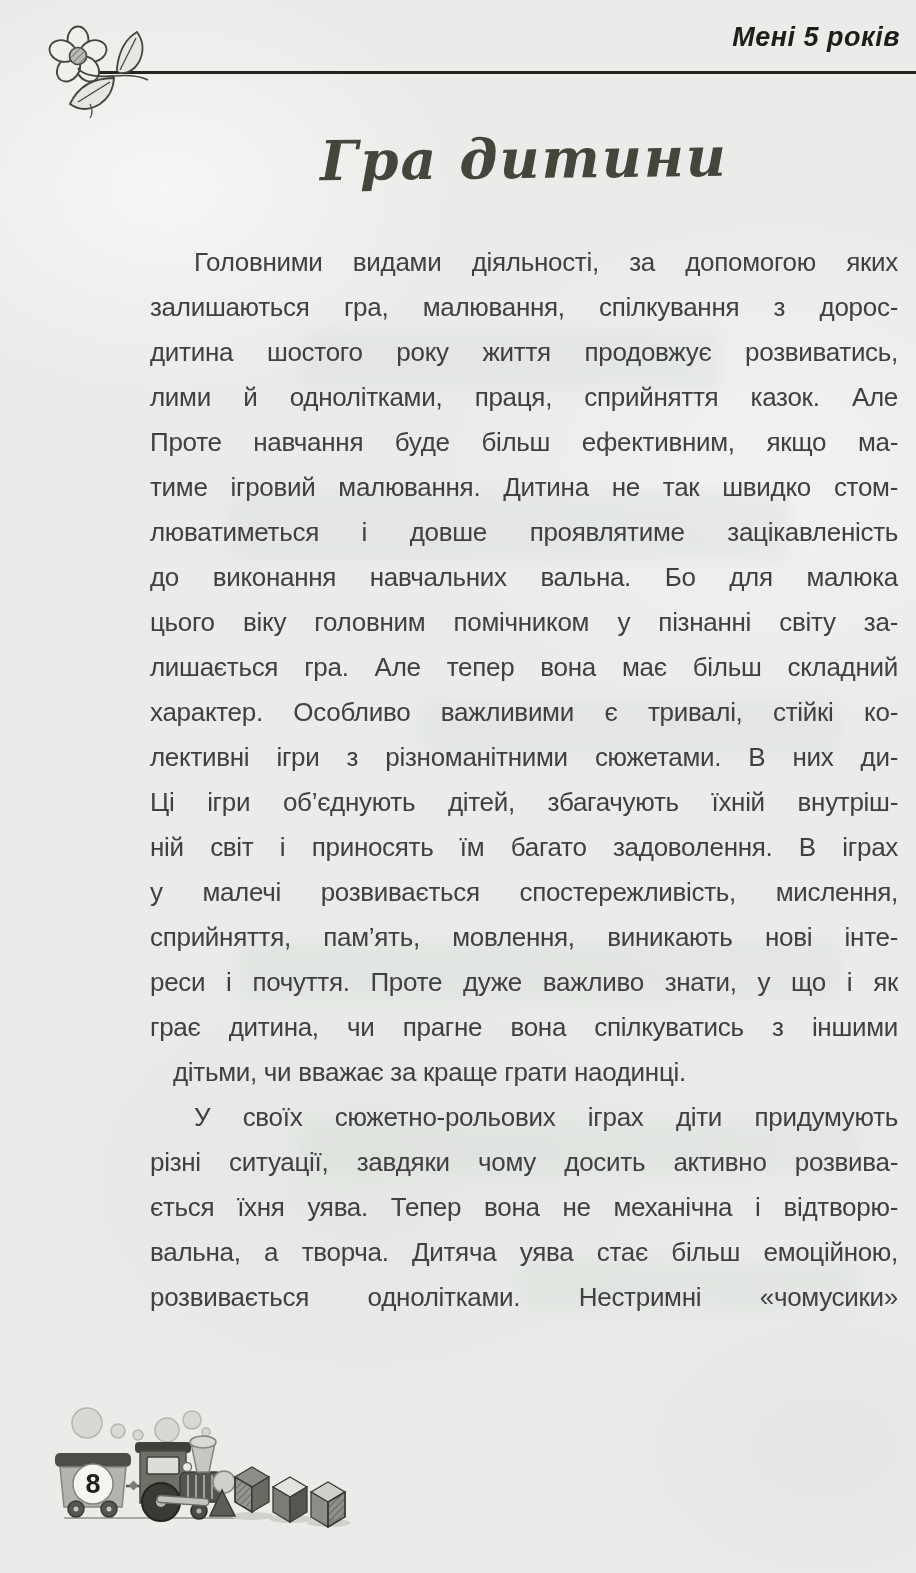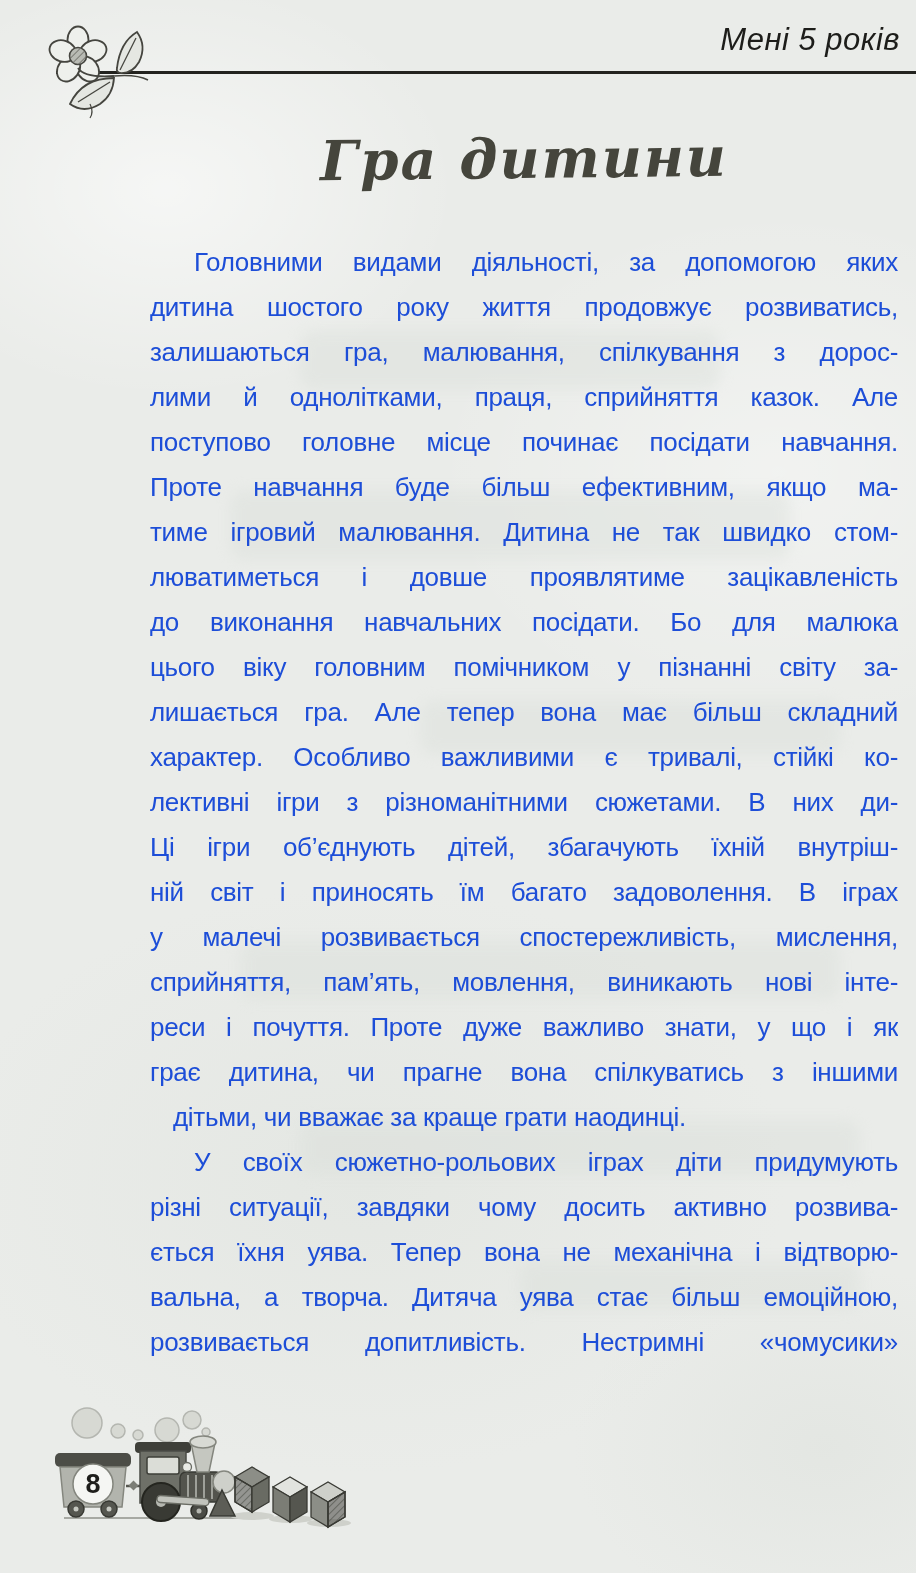--- a/index.html
+++ b/index.html
@@ -16,35 +16,35 @@
       radial-gradient(500px 380px at 85% 30%, rgba(255,255,255,.35), rgba(255,255,255,0) 70%),
       radial-gradient(600px 420px at 40% 75%, rgba(223,227,222,.55), rgba(223,227,222,0) 70%),
       radial-gradient(360px 260px at 90% 92%, rgba(221,225,220,.5), rgba(221,225,220,0) 70%);
     z-index:0;
   }
   .ghost{position:absolute;background:#d9ded9;filter:blur(7px);opacity:.4;border-radius:14px;z-index:1;}
 
   .rule{position:absolute;top:71px;left:56px;right:0;height:3px;background:#23231f;z-index:3;}
   .running-head{
     position:absolute;top:22px;right:16px;z-index:3;
-    font-size:31px;font-weight:normal;font-style:italic;color:#1d1d1a;letter-spacing:.5px;
+    font-size:27px;font-weight:bold;font-style:italic;color:#1d1d1a;letter-spacing:.5px;
   }
   .flower{position:absolute;left:20px;top:16px;z-index:4;}
 
   .chapter-title{
     position:absolute;left:150px;top:126px;width:748px;z-index:3;
     text-align:center;
     font-family:"DejaVu Serif",serif;font-style:italic;font-weight:bold;
     font-size:55px;color:#45453c;letter-spacing:2px;
     transform:rotate(-.6deg);
   }
 
   .body-text{
     position:absolute;left:150px;top:240px;width:748px;z-index:2;
-    font-size:26px;line-height:45px;color:#1d4ed8;letter-spacing:-.3px;
+    font-size:26px;line-height:45px;color:#404040;letter-spacing:-.3px;
   }
   .body-text .line{
     height:45px;overflow:hidden;
     text-align:justify;text-align-last:justify;
   }
   .body-text .line.end{text-align-last:left;margin-left:23px;}
   .body-text .line.first{text-indent:44px;}
 
   .footer-art{position:absolute;left:30px;top:1390px;z-index:3;}
   .pgnum{font-family:"Liberation Sans",sans-serif;font-weight:bold;font-size:27px;fill:#1e1e1b;}
@@ -87,44 +87,43 @@
 
   <path d="M58 52 Q64 62 94 60" stroke="#45453f" stroke-width="1.8" fill="none"></path>
   <path d="M94 60 Q116 58 128 64" stroke="#45453f" stroke-width="1.5" fill="none"></path>
   <path d="M70 88 Q74 96 70 102" stroke="#45453f" stroke-width="1.2" fill="none"></path>
 </svg>
 
 <div class="chapter-title">Гра дитини</div>
 
 <div class="body-text">
     <div class="line first">Головними видами діяльності, за допомогою яких</div>
+    <div class="line">залишаються гра, малювання, спілкування з дорос-</div>
     <div class="line">дитина шостого року життя продовжує розвиватись,</div>
-    <div class="line">залишаються гра, малювання, спілкування з дорос-</div>
     <div class="line">лими й однолітками, праця, сприйняття казок. Але</div>
-    <div class="line">поступово головне місце починає посідати навчання.</div>
     <div class="line">Проте навчання буде більш ефективним, якщо ма-</div>
     <div class="line">тиме ігровий малювання. Дитина не так швидко стом-</div>
     <div class="line">люватиметься і довше проявлятиме зацікавленість</div>
-    <div class="line">до виконання навчальних посідати. Бо для малюка</div>
+    <div class="line">до виконання навчальних вальна. Бо для малюка</div>
     <div class="line">цього віку головним помічником у пізнанні світу за-</div>
     <div class="line">лишається гра. Але тепер вона має більш складний</div>
     <div class="line">характер. Особливо важливими є тривалі, стійкі ко-</div>
     <div class="line">лективні ігри з різноманітними сюжетами. В них ди-</div>
     <div class="line">Ці ігри об’єднують дітей, збагачують їхній внутріш-</div>
     <div class="line">ній світ і приносять їм багато задоволення. В іграх</div>
     <div class="line">у малечі розвивається спостережливість, мислення,</div>
     <div class="line">сприйняття, пам’ять, мовлення, виникають нові інте-</div>
     <div class="line">реси і почуття. Проте дуже важливо знати, у що і як</div>
     <div class="line">грає дитина, чи прагне вона спілкуватись з іншими</div>
     <div class="line end">дітьми, чи вважає за краще грати наодинці.</div>
     <div class="line first">У своїх сюжетно-рольових іграх діти придумують</div>
     <div class="line">різні ситуації, завдяки чому досить активно розвива-</div>
     <div class="line">ється їхня уява. Тепер вона не механічна і відтворю-</div>
     <div class="line">вальна, а творча. Дитяча уява стає більш емоційною,</div>
-    <div class="line">розвивається допитливість. Нестримні «чомусики»</div>
+    <div class="line">розвивається однолітками. Нестримні «чомусики»</div>
   </div>
 
 <svg class="footer-art" width="340" height="183" viewBox="0 0 340 183">
   <defs>
     <pattern id="xhatch" width="5" height="5" patternUnits="userSpaceOnUse" patternTransform="rotate(45)">
       <line x1="0" y1="0" x2="0" y2="5" stroke="#55564f" stroke-width="1.2"></line>
     </pattern>
   </defs>
 
   <g fill="#d7d9d3" stroke="#b4b6b0" stroke-width="1.5">

